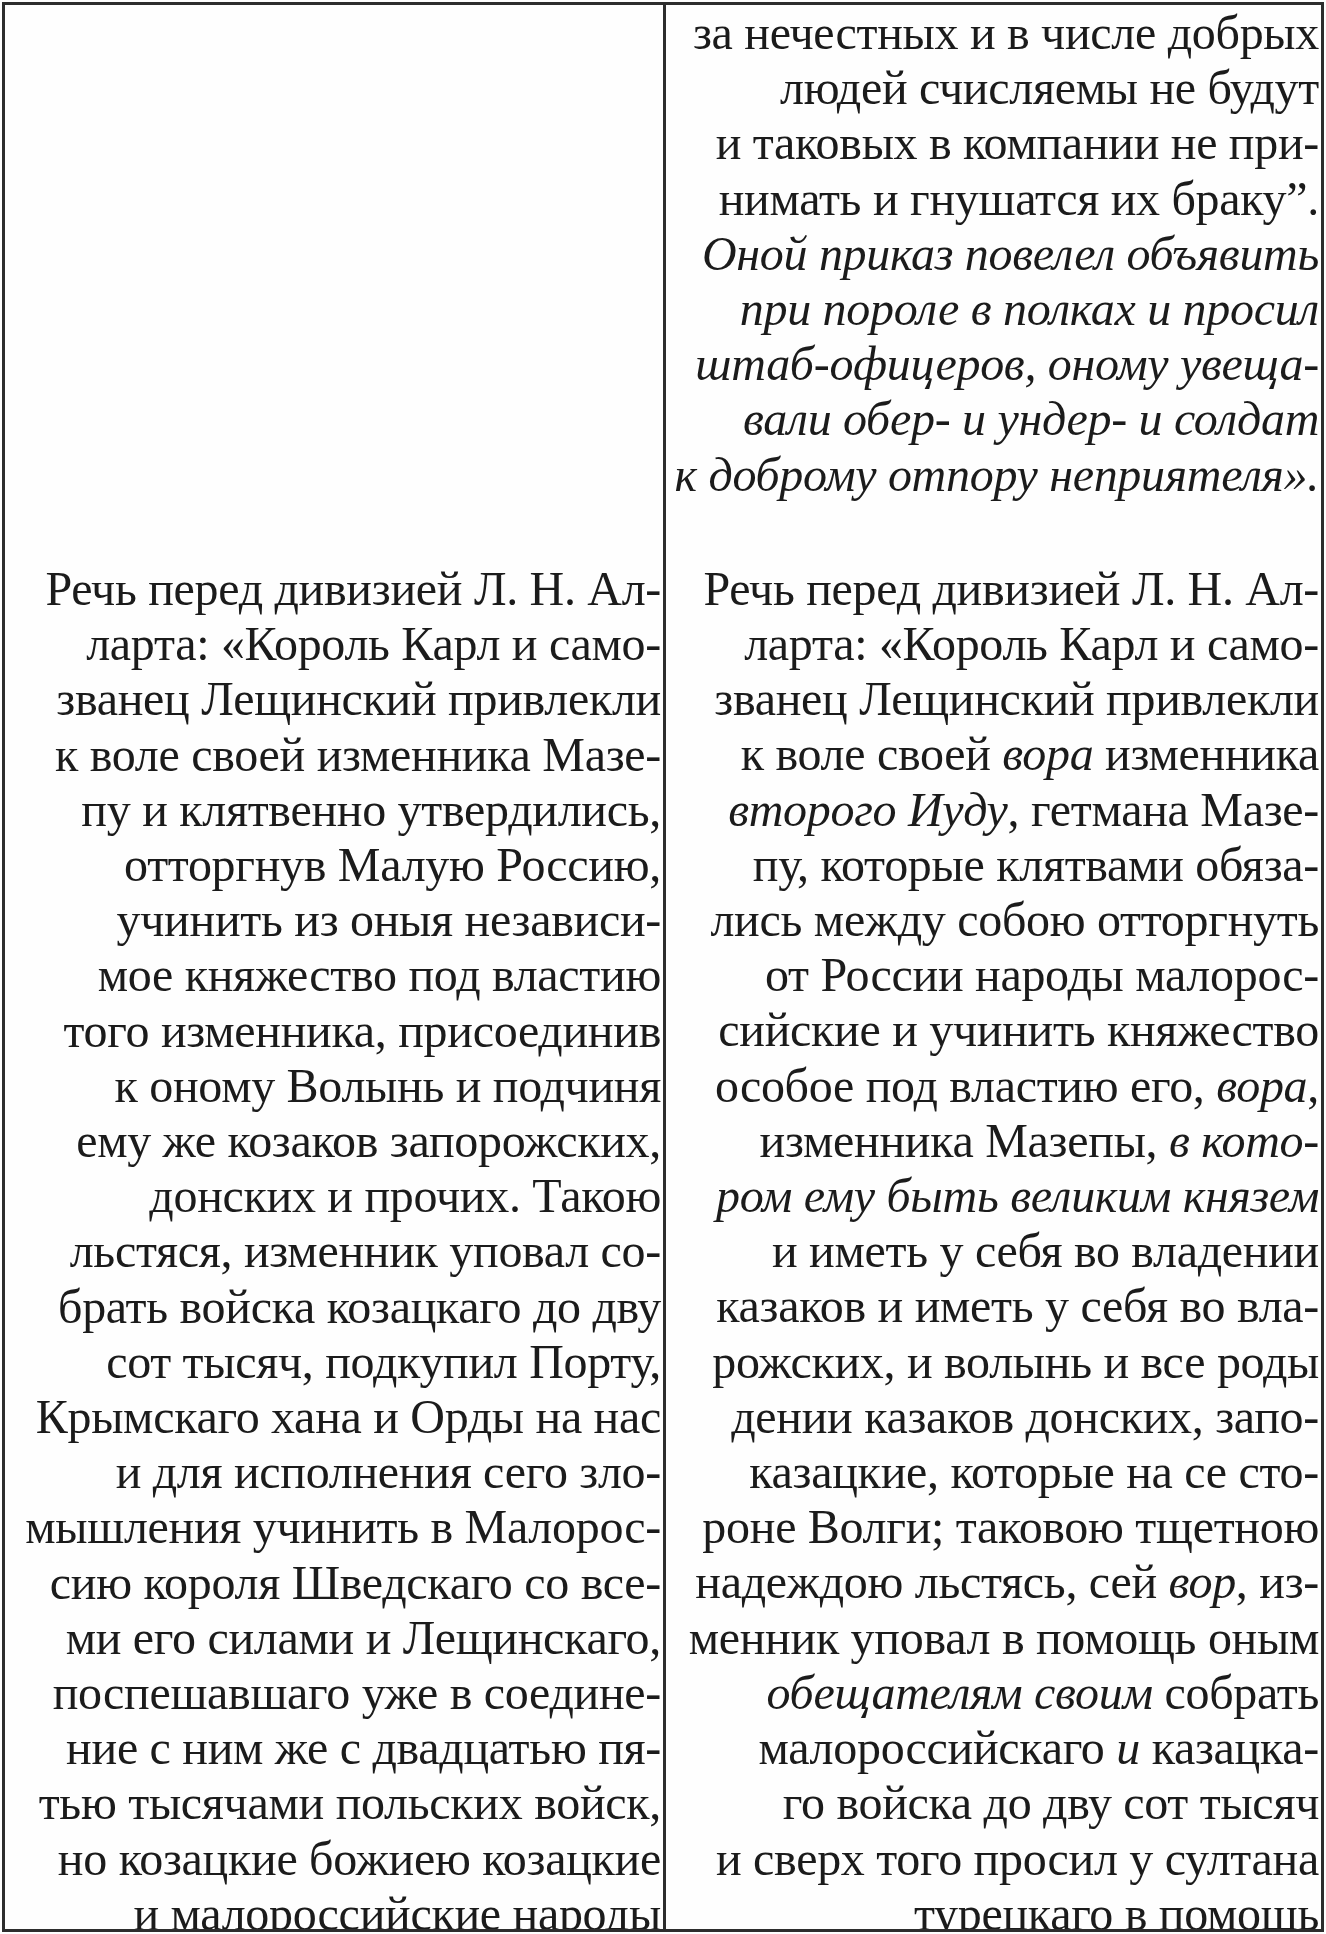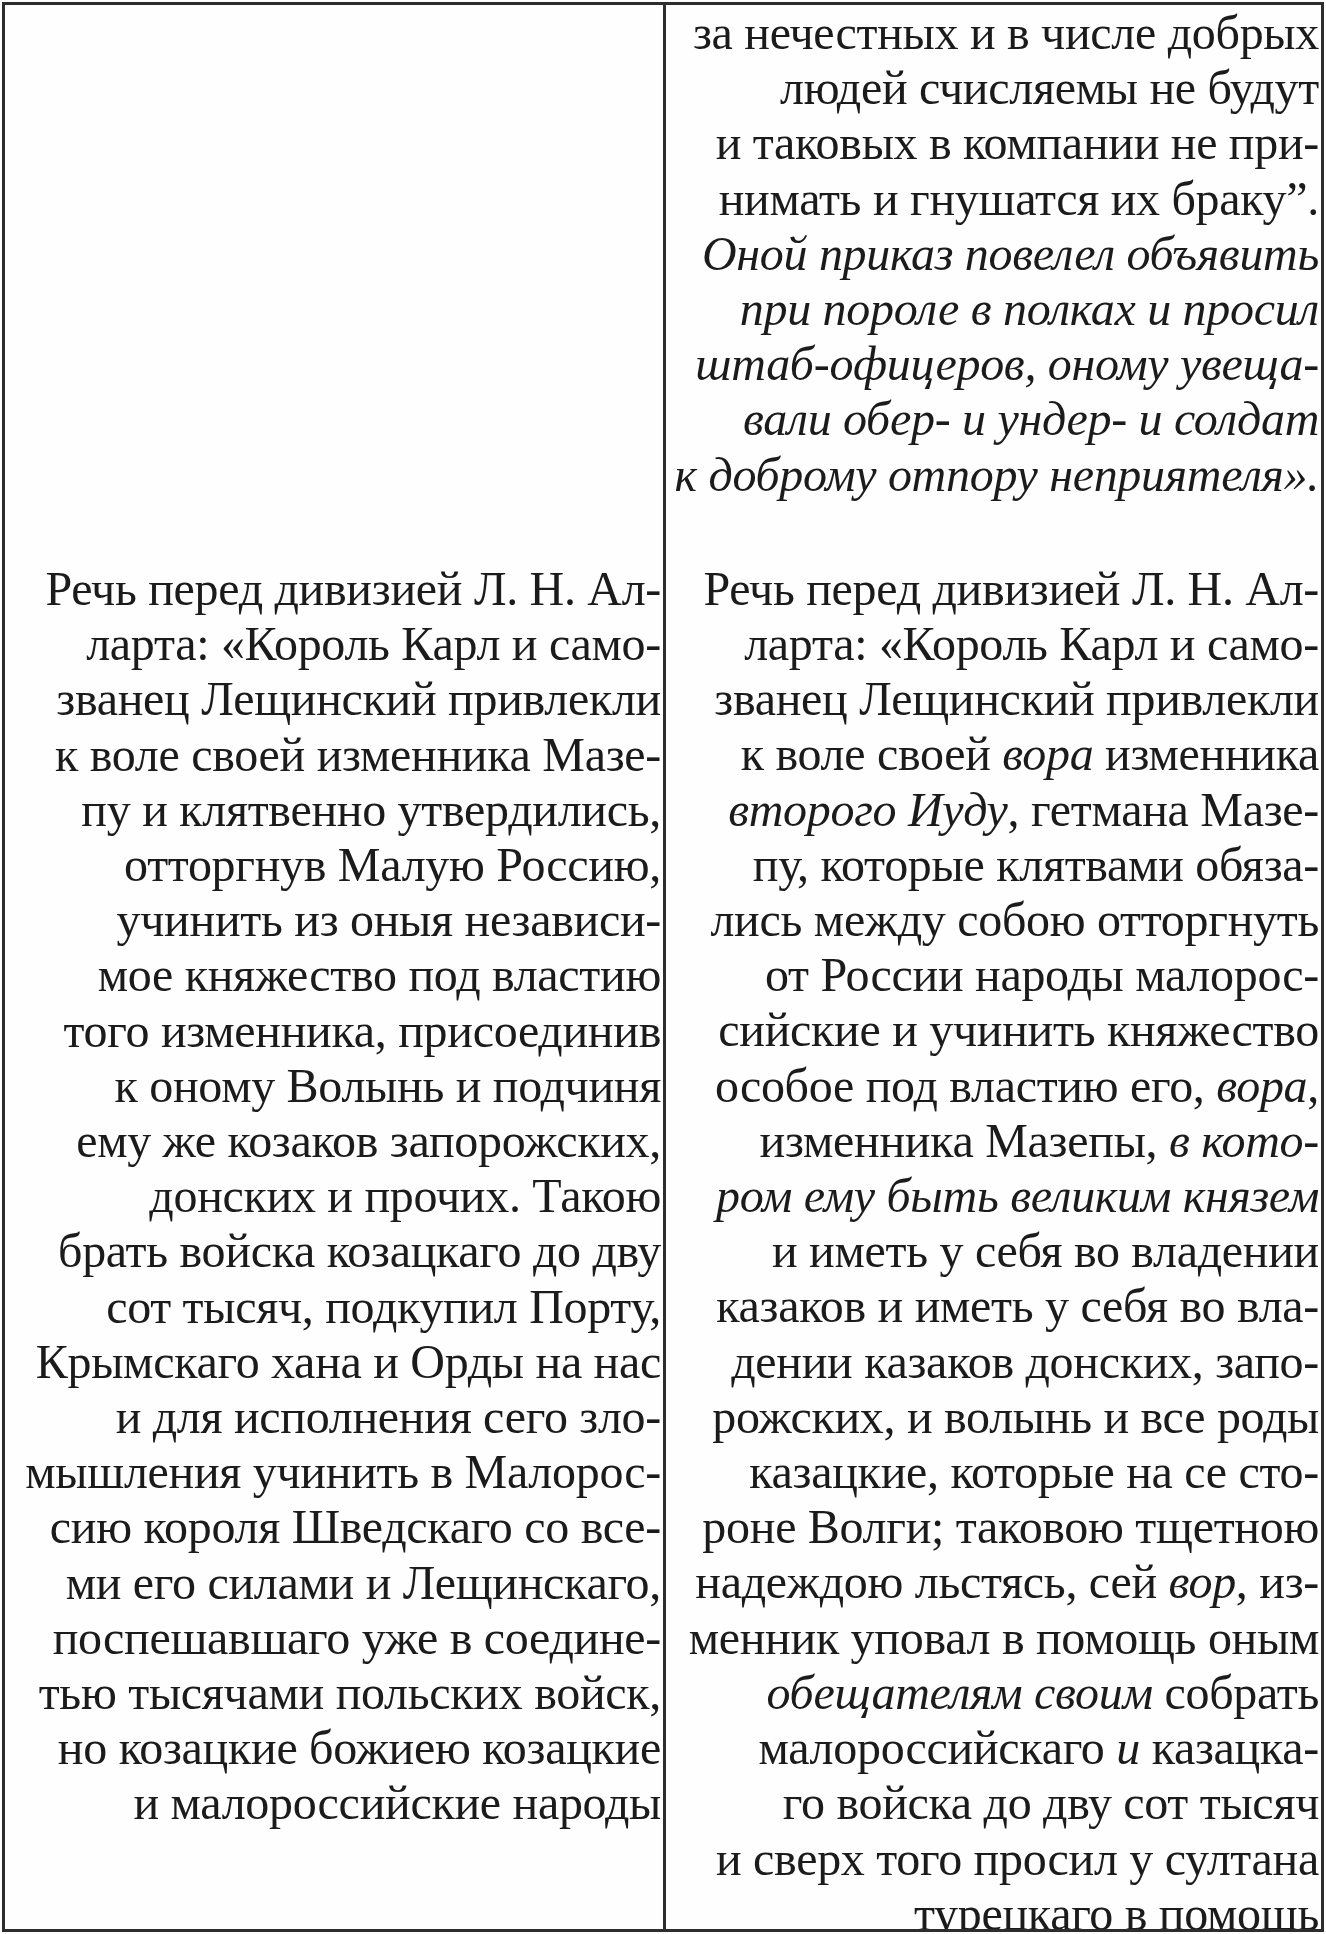--- a/index.html
+++ b/index.html
@@ -84,28 +84,30 @@
           <div class="line"><span class="run-r">званец Лещинский привлекли</span></div>
           <div class="line"><span class="run-r">к воле своей изменника Мазе-</span></div>
           <div class="line"><span class="run-r">пу и клятвенно утвердились,</span></div>
           <div class="line"><span class="run-r">отторгнув Малую Россию,</span></div>
           <div class="line"><span class="run-r">учинить из оныя независи-</span></div>
           <div class="line"><span class="run-r">мое княжество под властию</span></div>
           <div class="line"><span class="run-r">того изменника, присоединив</span></div>
           <div class="line"><span class="run-r">к оному Волынь и подчиня</span></div>
           <div class="line"><span class="run-r">ему же козаков запорожских,</span></div>
           <div class="line"><span class="run-r">донских и прочих. Такою</span></div>
+          <div class="line"><span class="run-r">льстяся, изменник уповал со-</span></div>
           <div class="line"><span class="run-r">брать войска козацкаго до дву</span></div>
           <div class="line"><span class="run-r">сот тысяч, подкупил Порту,</span></div>
           <div class="line"><span class="run-r">Крымскаго хана и Орды на нас</span></div>
           <div class="line"><span class="run-r">и для исполнения сего зло-</span></div>
           <div class="line"><span class="run-r">мышления учинить в Малорос-</span></div>
           <div class="line"><span class="run-r">сию короля Шведскаго со все-</span></div>
           <div class="line"><span class="run-r">ми его силами и Лещинскаго,</span></div>
           <div class="line"><span class="run-r">поспешавшаго уже в соедине-</span></div>
+          <div class="line"><span class="run-r">ние с ним же с двадцатью пя-</span></div>
           <div class="line"><span class="run-r">тью тысячами польских войск,</span></div>
           <div class="line"><span class="run-r">но козацкие божиею козацкие</span></div>
           <div class="line"><span class="run-r">и малороссийские народы</span></div>
         </div>
       </div>
     <div class="divider"></div>
     <div class="col col-right">
         <div class="block block-0">
           <div class="line"><span class="run-r">за нечестных и в числе добрых</span></div>
           <div class="line"><span class="run-r">людей счисляемы не будут</span></div>
@@ -125,22 +127,22 @@
           <div class="line"><span class="run-i">второго Иуду</span><span class="run-r">, гетмана Мазе-</span></div>
           <div class="line"><span class="run-r">пу, которые клятвами обяза-</span></div>
           <div class="line"><span class="run-r">лись между собою отторгнуть</span></div>
           <div class="line"><span class="run-r">от России народы малорос-</span></div>
           <div class="line"><span class="run-r">сийские и учинить княжество</span></div>
           <div class="line"><span class="run-r">особое под властию его, </span><span class="run-i">вора</span><span class="run-r">,</span></div>
           <div class="line"><span class="run-r">изменника Мазепы, </span><span class="run-i">в кото-</span></div>
           <div class="line"><span class="run-i">ром ему быть великим князем</span></div>
           <div class="line"><span class="run-r">и иметь у себя во владении</span></div>
           <div class="line"><span class="run-r">казаков и иметь у себя во вла-</span></div>
+          <div class="line"><span class="run-r">рожских, и волынь и все роды</span></div>
           <div class="line"><span class="run-r">дении казаков донских, запо-</span></div>
-          <div class="line"><span class="run-r">рожских, и волынь и все роды</span></div>
           <div class="line"><span class="run-r">казацкие, которые на се сто-</span></div>
           <div class="line"><span class="run-r">роне Волги; таковою тщетною</span></div>
           <div class="line"><span class="run-r">надеждою льстясь, сей </span><span class="run-i">вор</span><span class="run-r">, из-</span></div>
           <div class="line"><span class="run-r">менник уповал в помощь оным</span></div>
           <div class="line"><span class="run-i">обещателям своим</span><span class="run-r"> собрать</span></div>
           <div class="line"><span class="run-r">малороссийскаго </span><span class="run-i">и</span><span class="run-r"> казацка-</span></div>
           <div class="line"><span class="run-r">го войска до дву сот тысяч</span></div>
           <div class="line"><span class="run-r">и сверх того просил у султана</span></div>
           <div class="line"><span class="run-r">турецкаго в помощь</span></div>
         </div>

